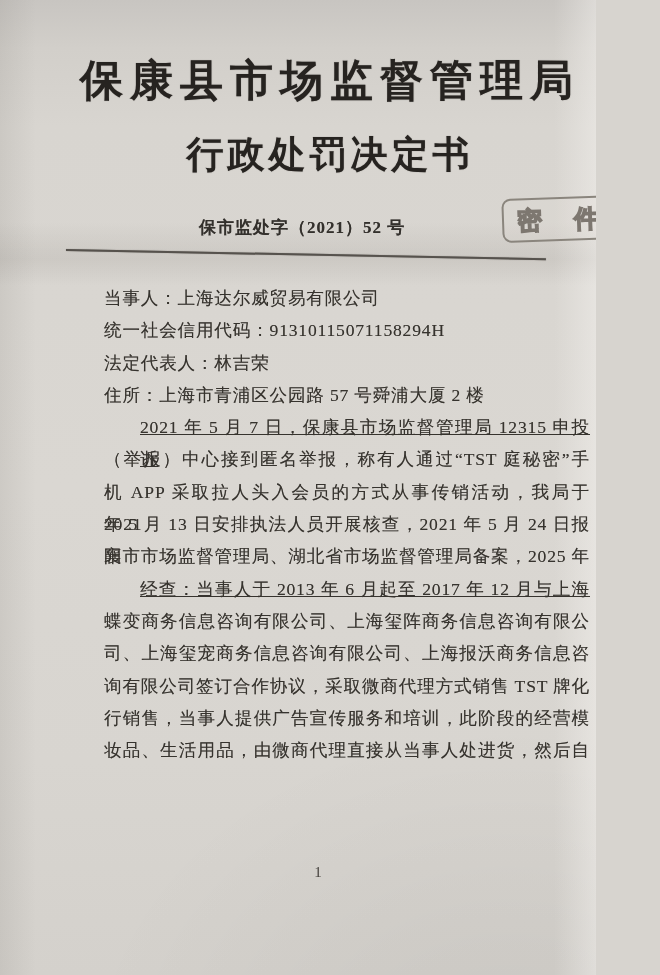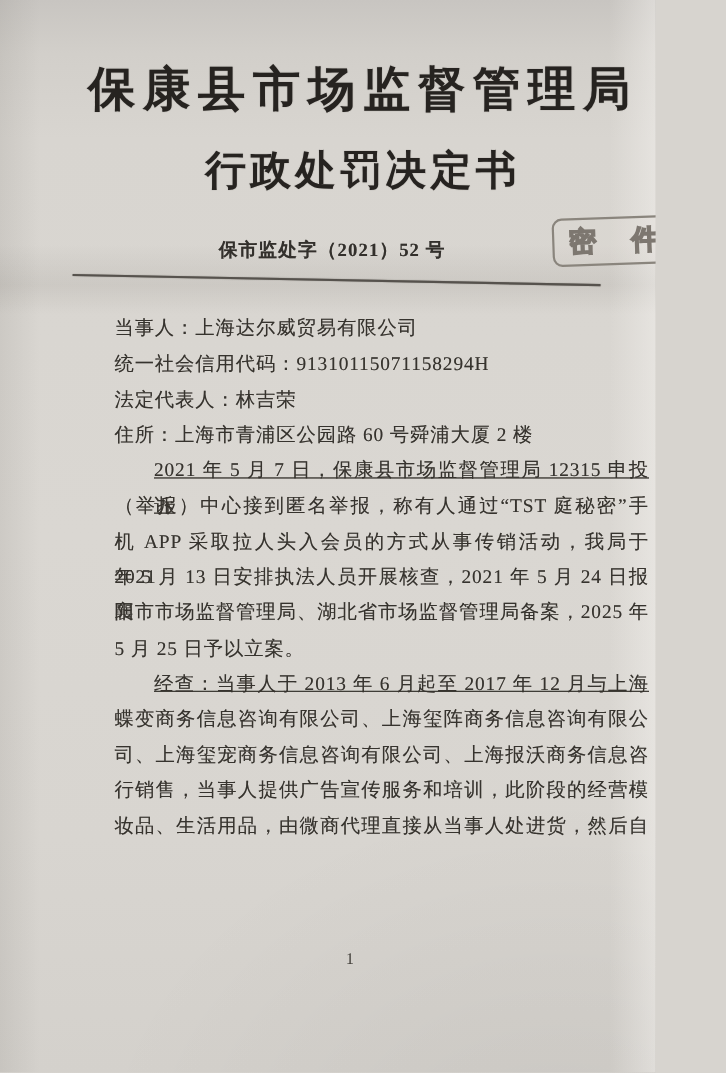--- a/index.html
+++ b/index.html
@@ -105,29 +105,29 @@
 
   <div class="stamp">
     <span>密</span>
     <span>件</span>
   </div>
 
   <div class="body">
     <div class="bl">当事人：上海达尔威贸易有限公司</div>
     <div class="bl">统一社会信用代码：91310115071158294H</div>
     <div class="bl">法定代表人：林吉荣</div>
-    <div class="bl">住所：上海市青浦区公园路 60 号舜浦大厦 2 楼</div>
+    <div class="bl">住所：上海市青浦区公园路 57 号舜浦大厦 2 楼</div>
     <div class="bl fill indent">2021 年 5 月 7 日，保康县市场监督管理局 12315 申投诉</div>
     <div class="bl fill">（举报）中心接到匿名举报，称有人通过“TST 庭秘密”手</div>
     <div class="bl fill">机 APP 采取拉人头入会员的方式从事传销活动，我局于 2021</div>
     <div class="bl fill">年 5 月 13 日安排执法人员开展核查，2021 年 5 月 24 日报襄</div>
     <div class="bl fill">阳市市场监督管理局、湖北省市场监督管理局备案，2025 年</div>
-    <div class="bl">5 月 25 日予以立案。</div>
     <div class="bl fill indent">经查：当事人于 2013 年 6 月起至 2017 年 12 月与上海</div>
     <div class="bl fill">蝶变商务信息咨询有限公司、上海玺阵商务信息咨询有限公</div>
     <div class="bl fill">司、上海玺宠商务信息咨询有限公司、上海报沃商务信息咨</div>
+    <div class="bl fill">询有限公司签订合作协议，采取微商代理方式销售 TST 牌化</div>
     <div class="bl fill">行销售，当事人提供广告宣传服务和培训，此阶段的经营模</div>
     <div class="bl fill">妆品、生活用品，由微商代理直接从当事人处进货，然后自</div>
   </div>
 
   <div class="pageno">1</div>
   <div class="fold"></div>
 </div>
 
 </body></html>

